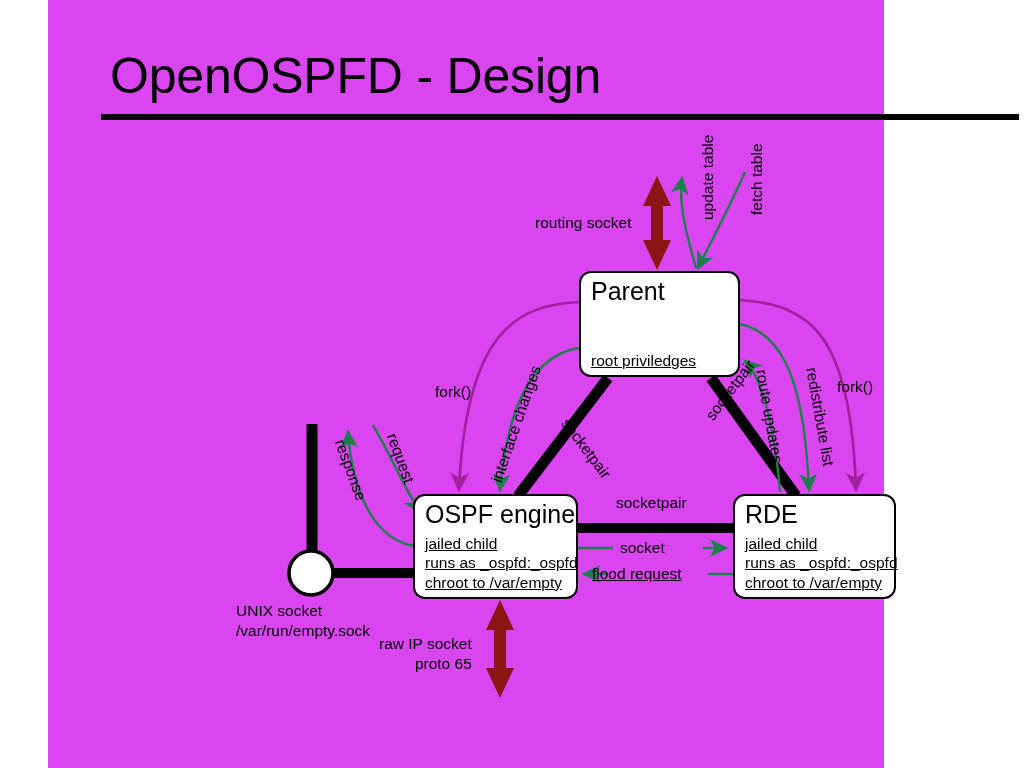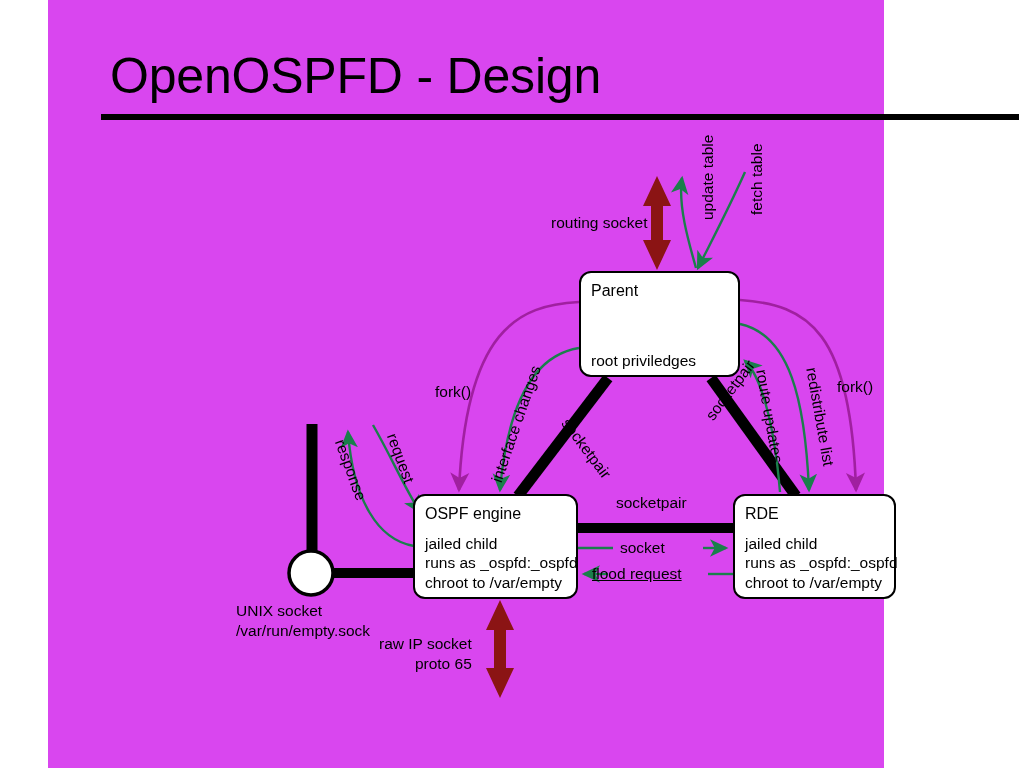--- a/index.html
+++ b/index.html
@@ -54,35 +54,35 @@
     position: absolute;
     box-sizing: border-box;
     border: 2.5px solid #000000;
     border-radius: 12px;
     background: #ffffff;
   }
   .node-title {
     position: absolute;
     left: 10px;
     top: 4px;
-    font-size: 16px;
+    font-size: 25px;
     line-height: 28px;
     white-space: nowrap;
     color: #000000;
   }
   .node-lines {
     position: absolute;
     left: 10px;
     bottom: 5px;
     font-size: 15.5px;
     line-height: 19.5px;
     white-space: nowrap;
     color: #000000;
   }
-  .node-lines div { white-space: nowrap; }
+  .node-lines div { white-space: nowrap; text-decoration: underline; }
   .edge-label {
     position: absolute;
     font-size: 15.5px;
     line-height: 18px;
     white-space: nowrap;
     color: #000000;
   }
   .caption {
     position: absolute;
     font-size: 15.5px;
@@ -181,21 +181,21 @@
 
   <div class="node-box" style="left:685px; top:494px; width:163px; height:105px;">
     <div class="node-title">RDE</div>
     <div class="node-lines">
       <div>jailed child</div>
       <div>runs as _ospfd:_ospfd</div>
       <div>chroot to /var/empty</div>
     </div>
   </div>
 
-  <div class="edge-label" style="left:503px; top:214px;">routing socket</div>
+  <div class="edge-label" style="left:487px; top:214px;">routing socket</div>
 
   <div class="edge-label rot90" style="left:651px; top:220px;">update table</div>
 
   <div class="edge-label rot90" style="left:700px; top:215px;">fetch table</div>
 
   <div class="edge-label" style="left:387px; top:383px;">fork()</div>
 
   <div class="edge-label" style="left:789px; top:378px;">fork()</div>
 
   <div class="edge-label" style="left:440px; top:479px; transform-origin:0 0; transform:rotate(-71deg);">interface changes</div>

